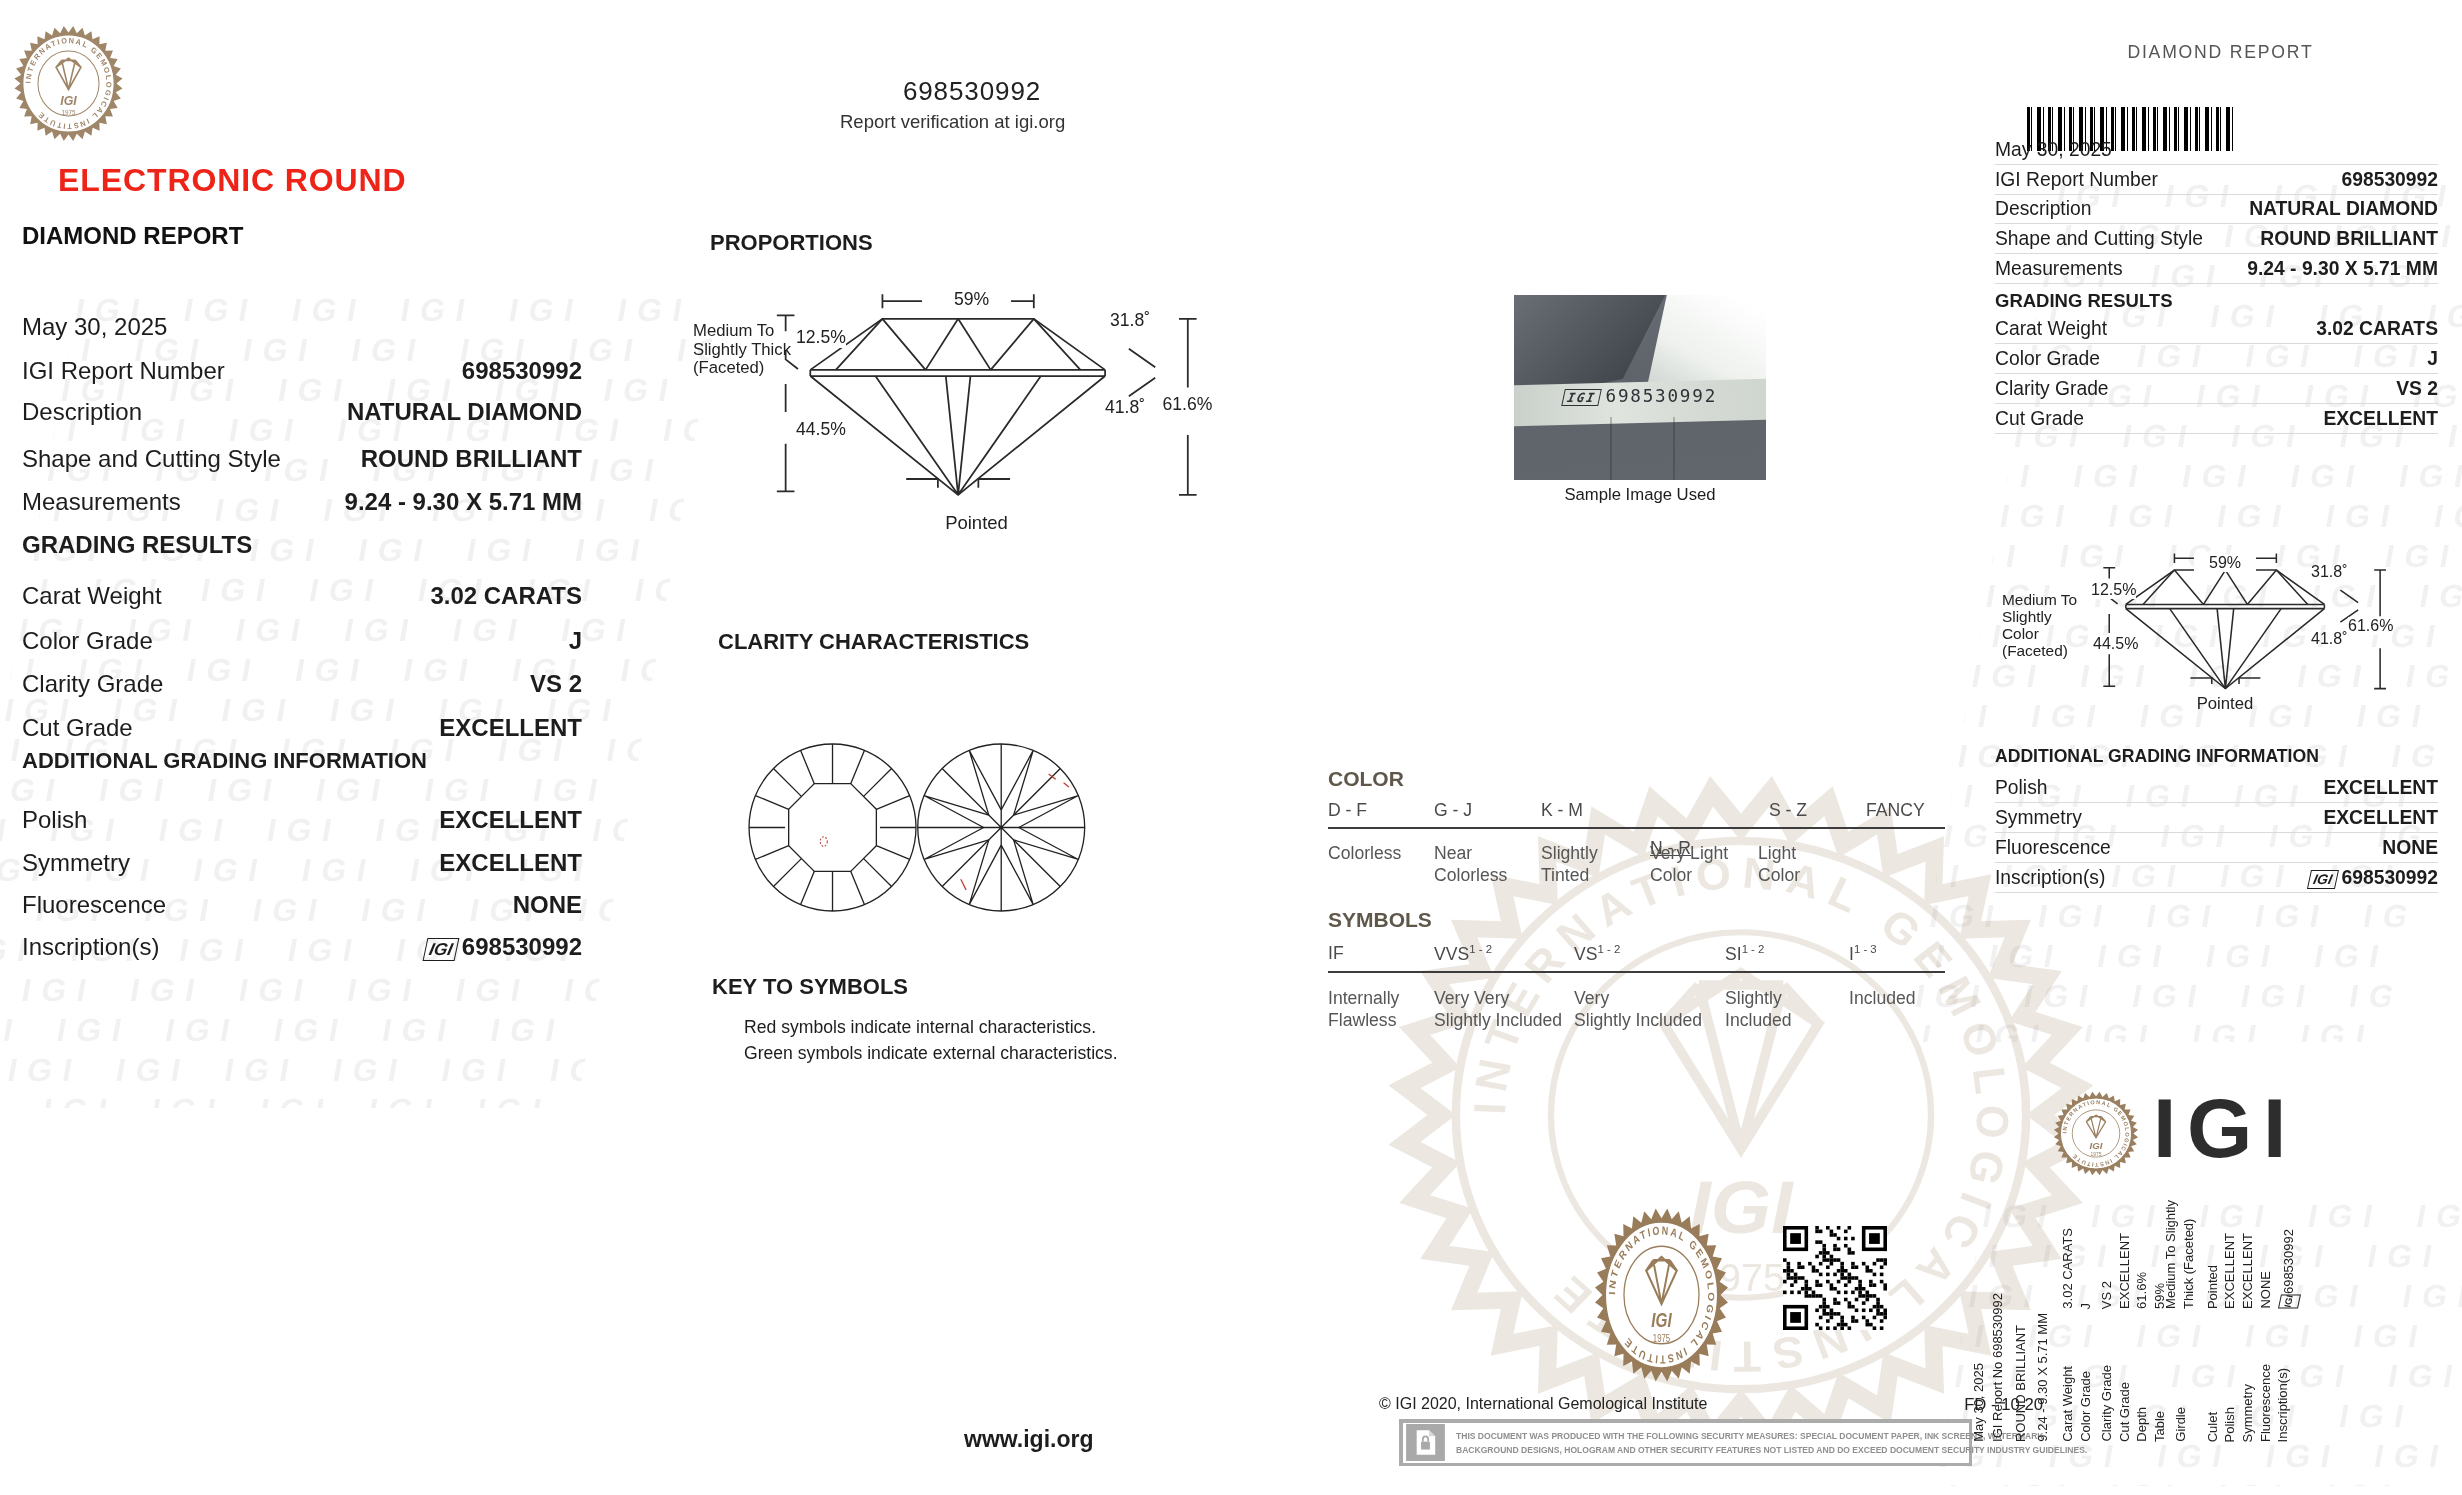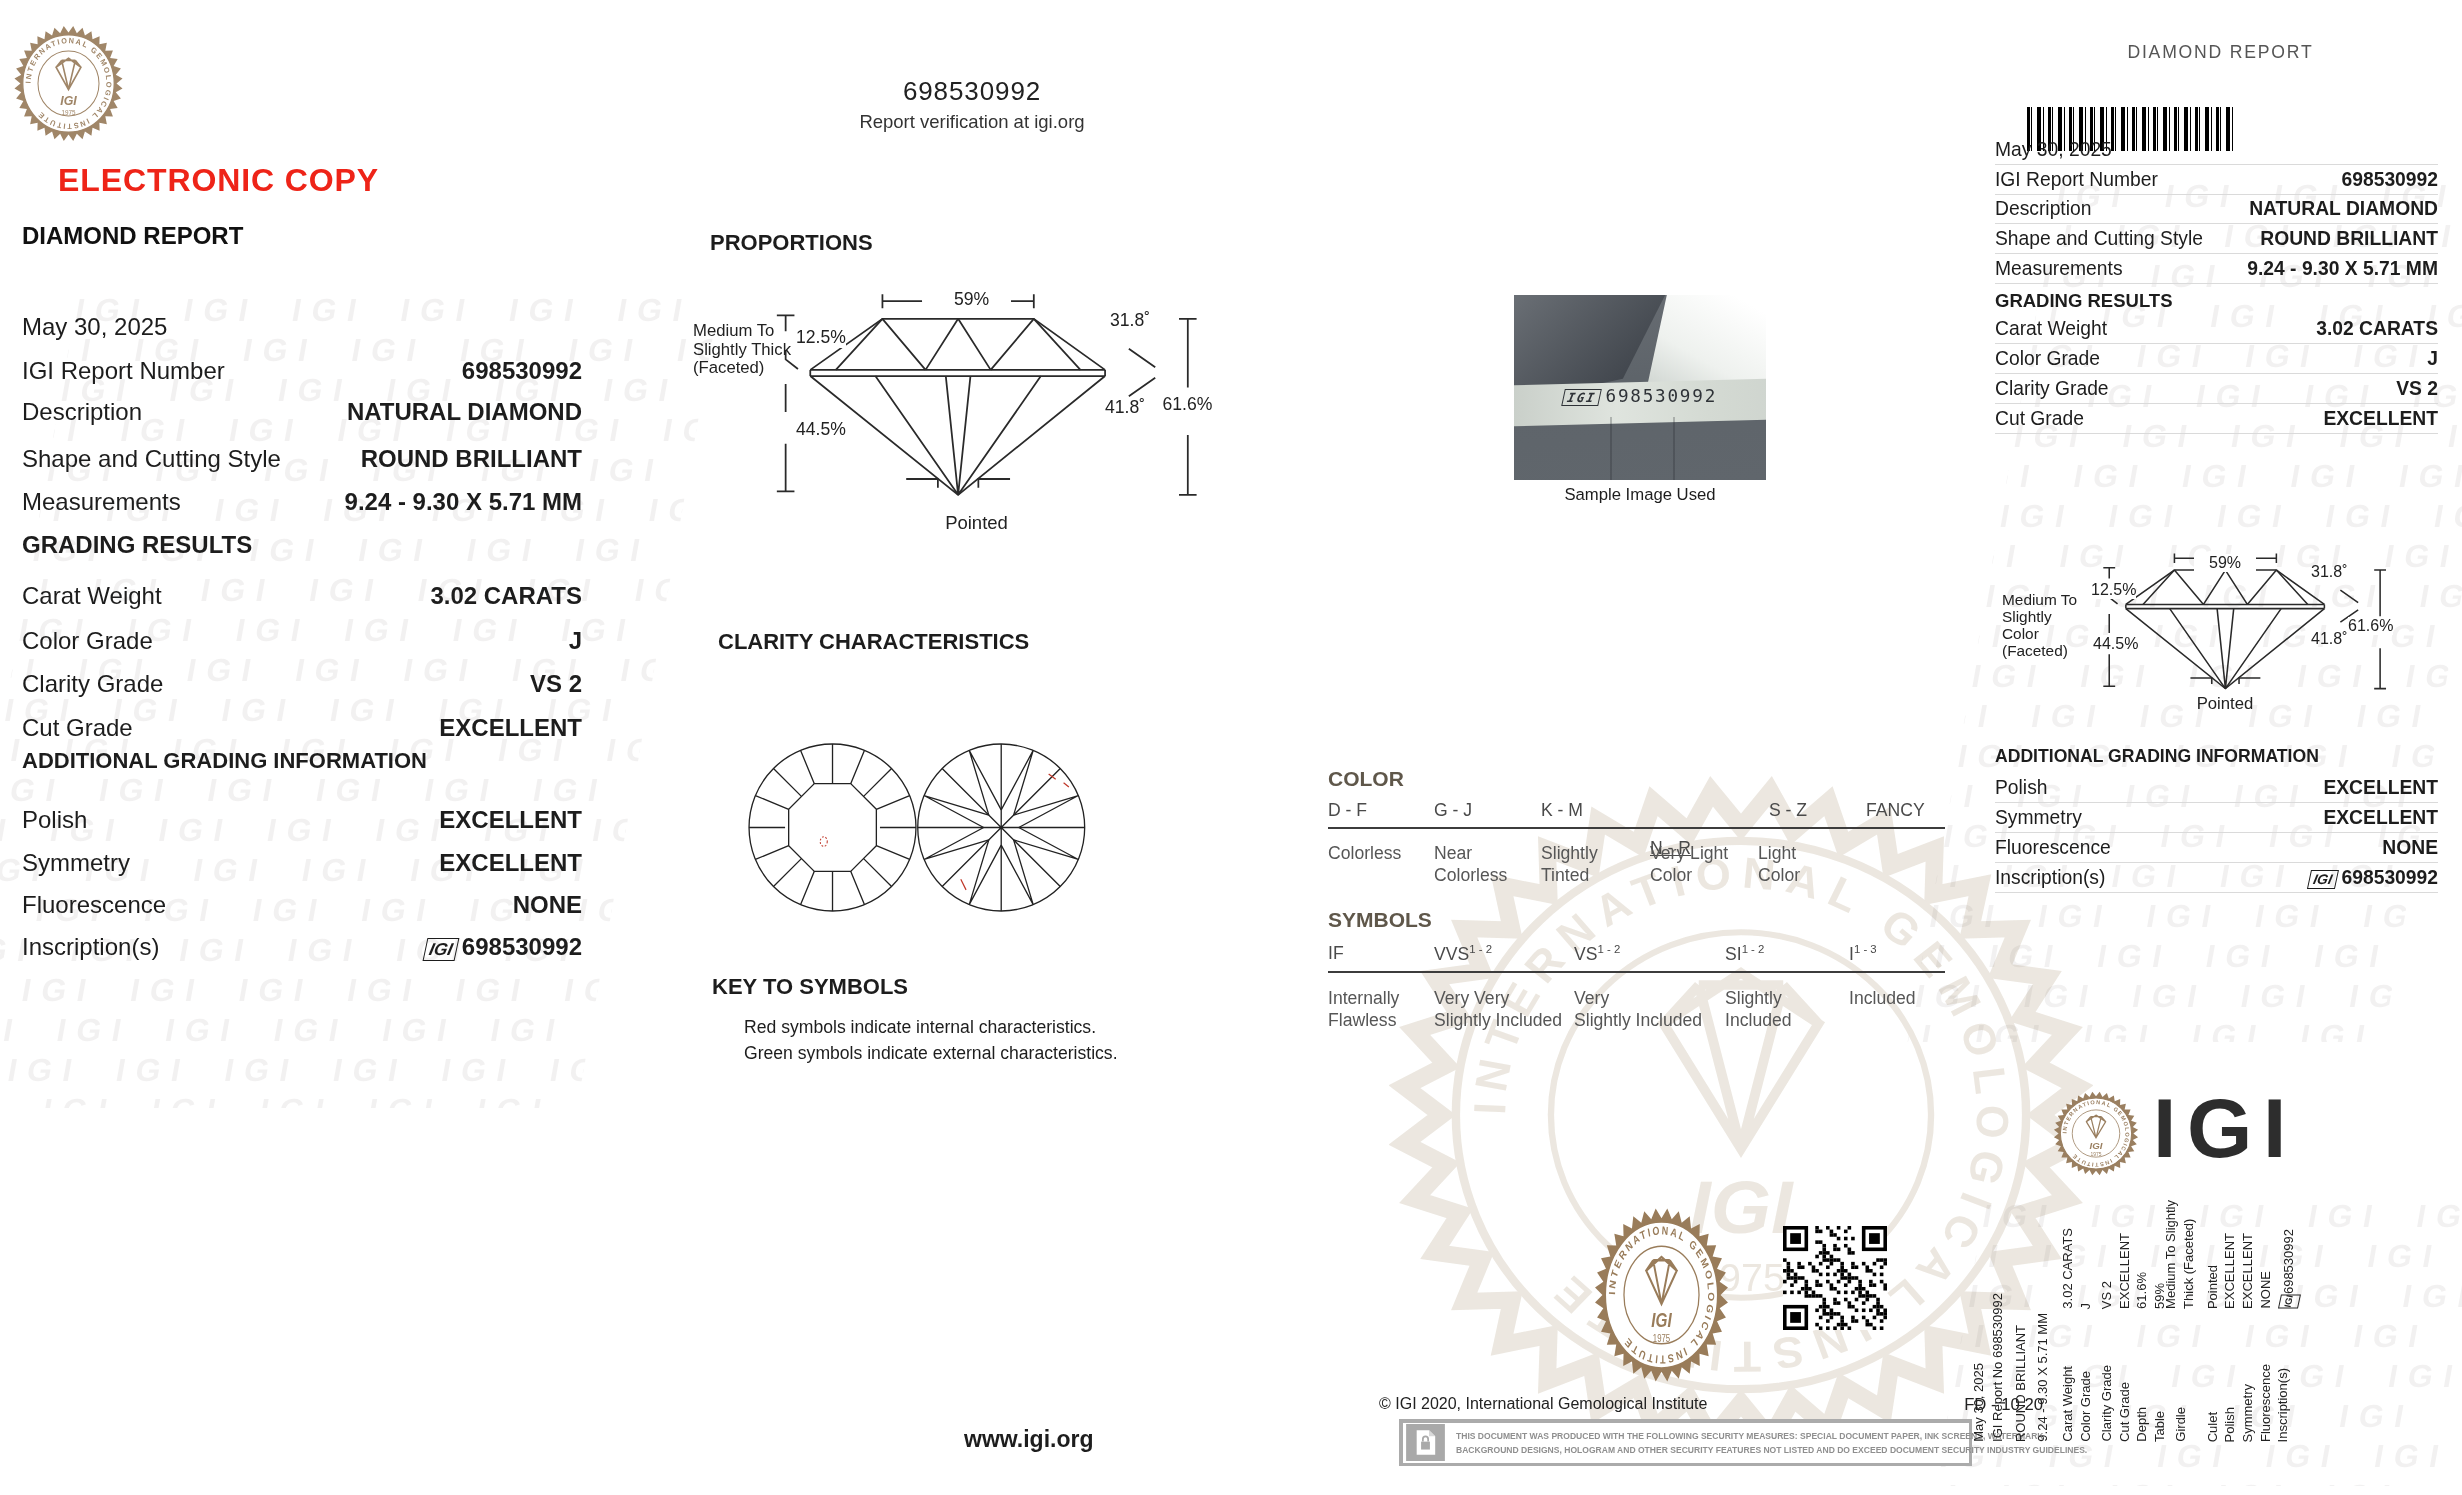--- a/index.html
+++ b/index.html
@@ -137,21 +137,21 @@
     <circle cx="50" cy="52" r="27" fill="none" stroke="#a08668" stroke-width="0.9"></circle>
     <defs>
           <path id="ringp1" d="M50,52 m-33.5,0 a33.5,33.5 0 1,1 67,0 a33.5,33.5 0 1,1 -67,0"></path>
         </defs>
     <text font-size="6.4" letter-spacing="1.4" fill="#a08668" font-weight="bold" font-family="Liberation Sans,sans-serif"><textPath href="#ringp1">INTERNATIONAL GEMOLOGICAL INSTITUTE</textPath></text>
     <path d="M50,31 L61,38.5 L50,57 L39,38.5 Z M44,32.8 L56,32.8 M44,32.8 L39,38.5 M56,32.8 L61,38.5 M44,32.8 L50,57 M56,32.8 L50,57" fill="none" stroke="#a08668" stroke-width="1.4"></path>
     <text x="50" y="69.5" text-anchor="middle" font-size="11" font-weight="bold" font-style="italic" fill="#a08668" font-family="Liberation Sans,sans-serif">IGI</text>
     <text x="50" y="78" text-anchor="middle" font-size="5.6" fill="#a08668" font-family="Liberation Sans,sans-serif">1975</text>
   </svg>
     </div>
-  <div class="abs content" style="left:58px;top:162px;font-size:32px;font-weight:bold;color:#ee2418;letter-spacing:0.9px;">ELECTRONIC COPY</div>
+  <div class="abs content" style="left:58px;top:162px;font-size:32px;font-weight:bold;color:#ee2418;letter-spacing:0.9px;">ELECTRONIC ROUND</div>
   <div class="abs content" style="left:22px;top:222px;font-size:24px;font-weight:bold;color:#111;">DIAMOND REPORT</div>
 
   <div class="lrow" style="top:306px">
     <span class="llab">May 30, 2025</span>
   </div>
   <div class="lrow" style="top:350px">
     <span class="llab">IGI Report Number</span>
     <span class="lval">698530992</span>
   </div>
   <div class="lrow" style="top:391px">
@@ -197,21 +197,21 @@
     <span class="lval">NONE</span>
   </div>
   <div class="lrow" style="top:926px">
     <span class="llab">Inscription(s)</span>
     <span class="lval">
       <span class="igimark">IGI</span><span>698530992</span>
     </span>
   </div>
 
   <div class="abs content" style="left:840px;top:76px;width:264px;text-align:center;font-size:26px;letter-spacing:0.9px;color:#222;">698530992</div>
-  <div class="abs content" style="left:840px;top:111px;width:264px;text-align:center;font-size:18.5px;color:#333;">Report verification at igi.org</div>
+  <div class="abs content" style="left:840px;top:111px;width:264px;font-size:18.5px;color:#333;">Report verification at igi.org</div>
 
   <div class="abs content" style="left:710px;top:230px;font-size:22px;font-weight:bold;">PROPORTIONS</div>
 
   <svg class="abs content" style="left:695px;top:280px;z-index:2;" width="528" height="266" viewBox="0 0 600 302" fill="none" stroke="#2a2a2a" stroke-width="2">
     <path d="M131,102 H466 M131,109 H466 M131,102 V109 M466,102 V109"></path>
     <path d="M131,102 L213,44 H385 L466,102"></path>
     <path d="M213,44 L160,102 M213,44 L262,102 M385,44 L336,102 M385,44 L438,102 M262,102 L299,44 M336,102 L299,44"></path>
     <path d="M131,109 L299,244 L466,109"></path>
     <path d="M299,244 L205,109 M299,244 L393,109 M299,244 L285,109 M299,244 L313,109"></path>
     <path d="M240,226 L276,226 L276,236 M358,226 L322,226 L322,236"></path>

